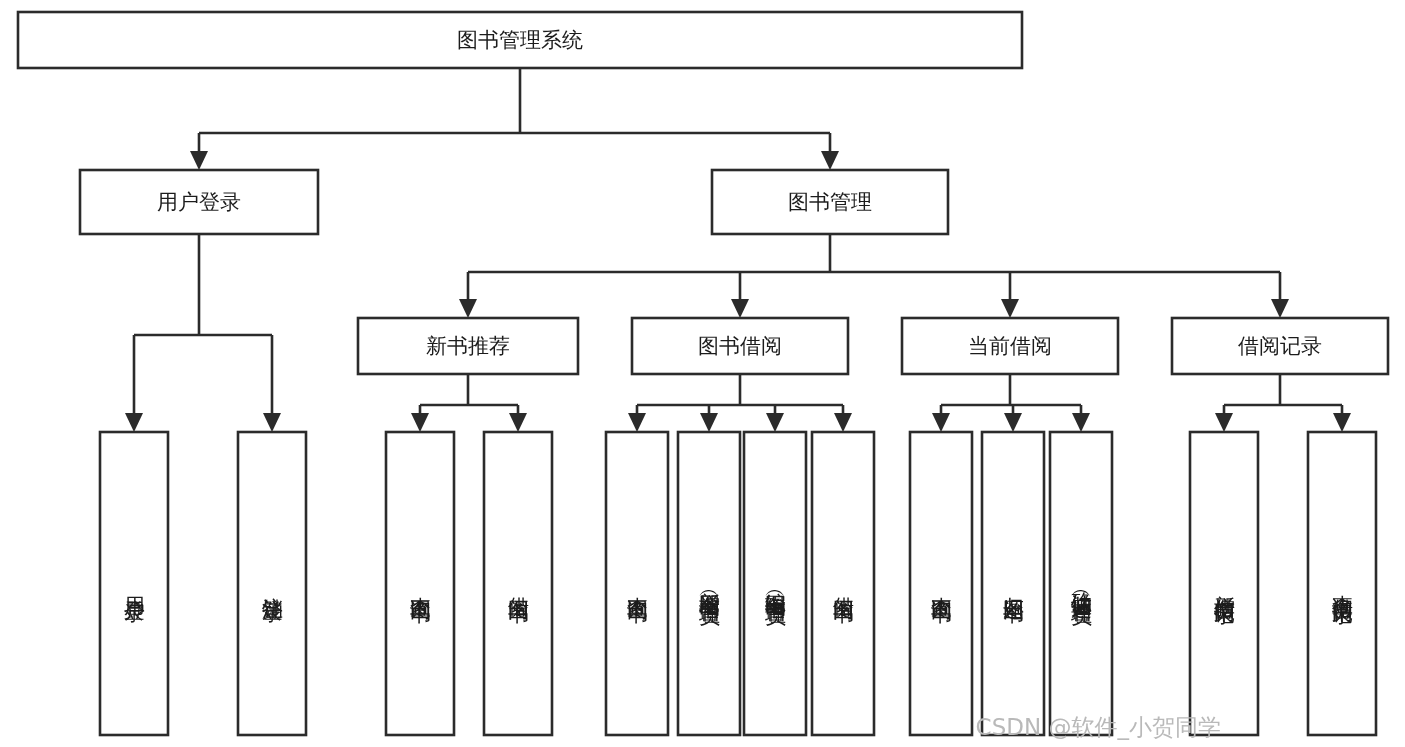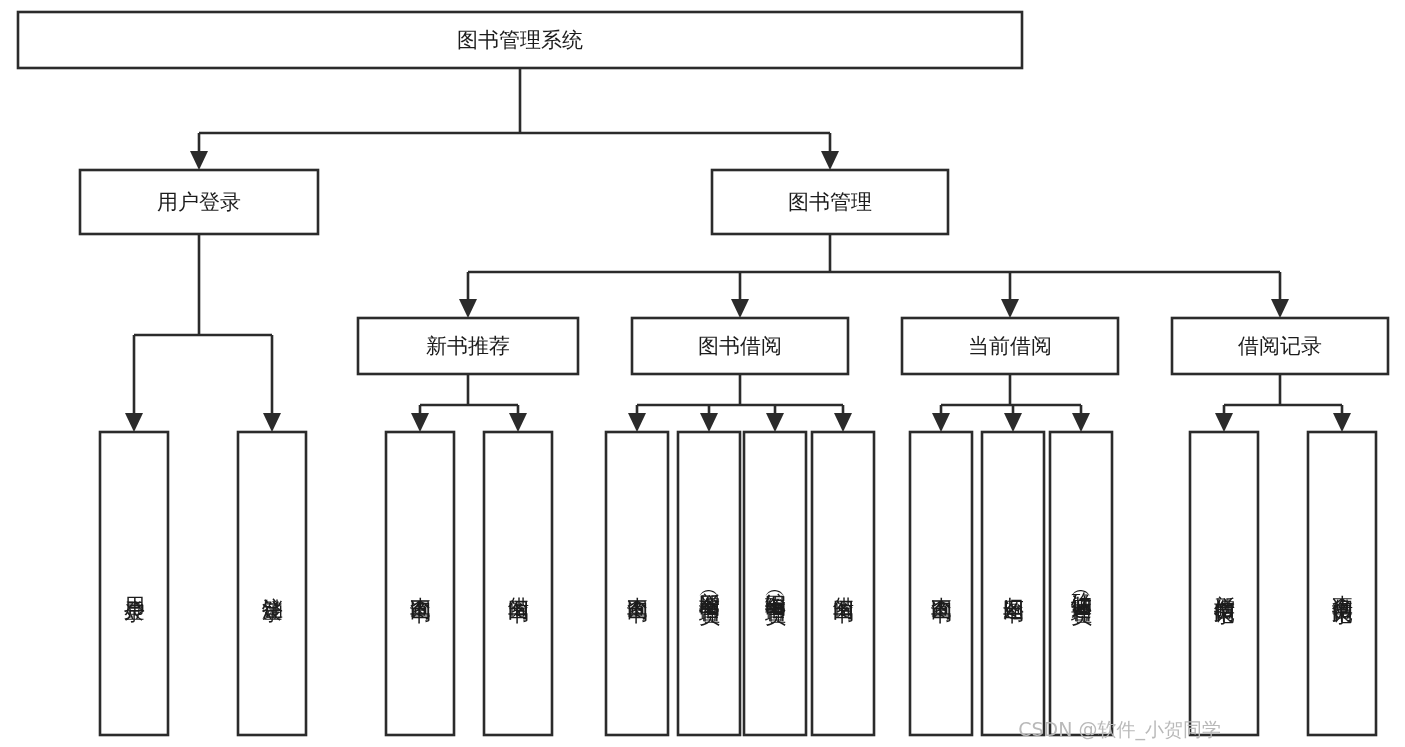--- a/index.html
+++ b/index.html
@@ -67,21 +67,21 @@
     color: #1c1c1c;
     letter-spacing: 2px;
     white-space: nowrap;
     text-align: center;
   }
   .watermark {
     position: absolute;
     right: 8px;
     bottom: 4px;
     font-family: "DejaVu Sans", "Liberation Sans", sans-serif;
-    font-size: 19px;
+    font-size: 23px;
     color: #b9b9b9;
     white-space: nowrap;
     user-select: none;
   }
 </style>
 </head>
 <body>
 
 <div id="diagram-root">
   <svg class="flowchart" id="flow-svg" viewBox="0 0 1405 747" xmlns="http://www.w3.org/2000/svg">

